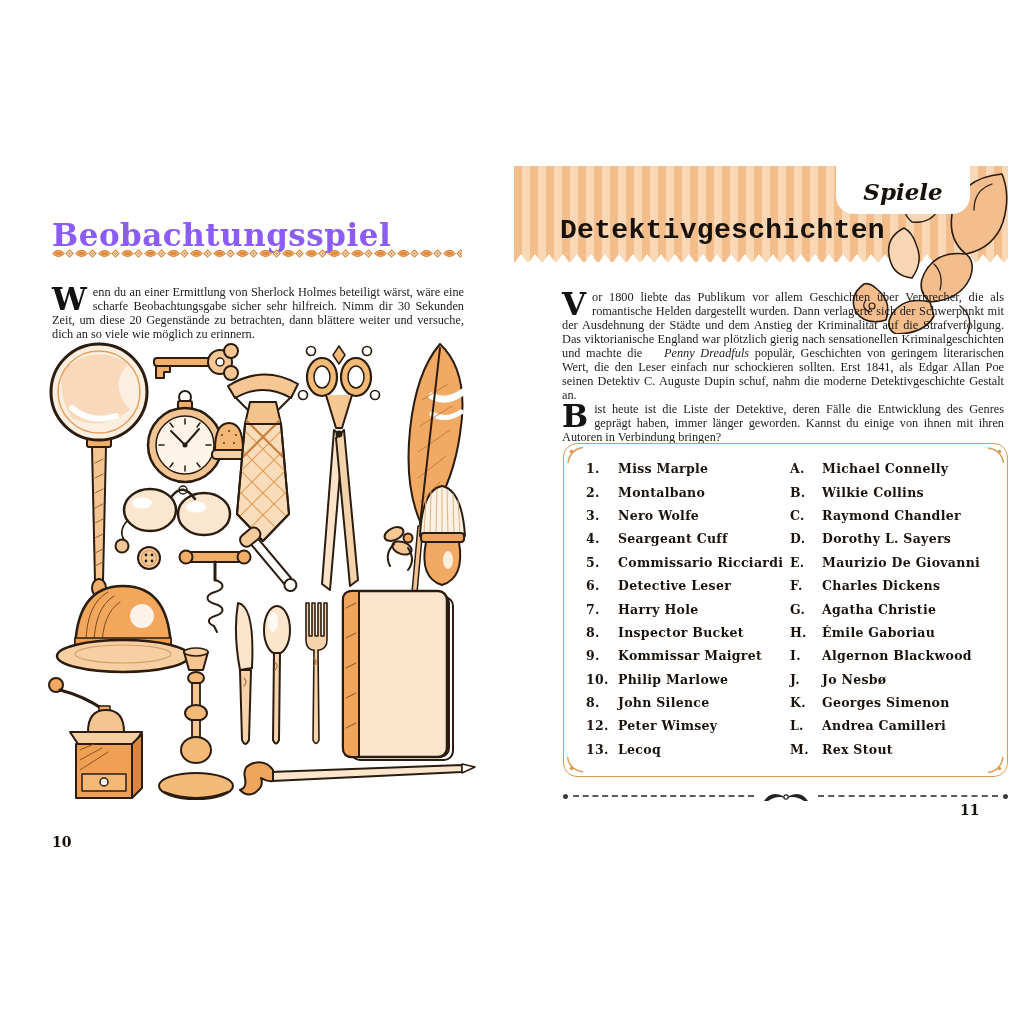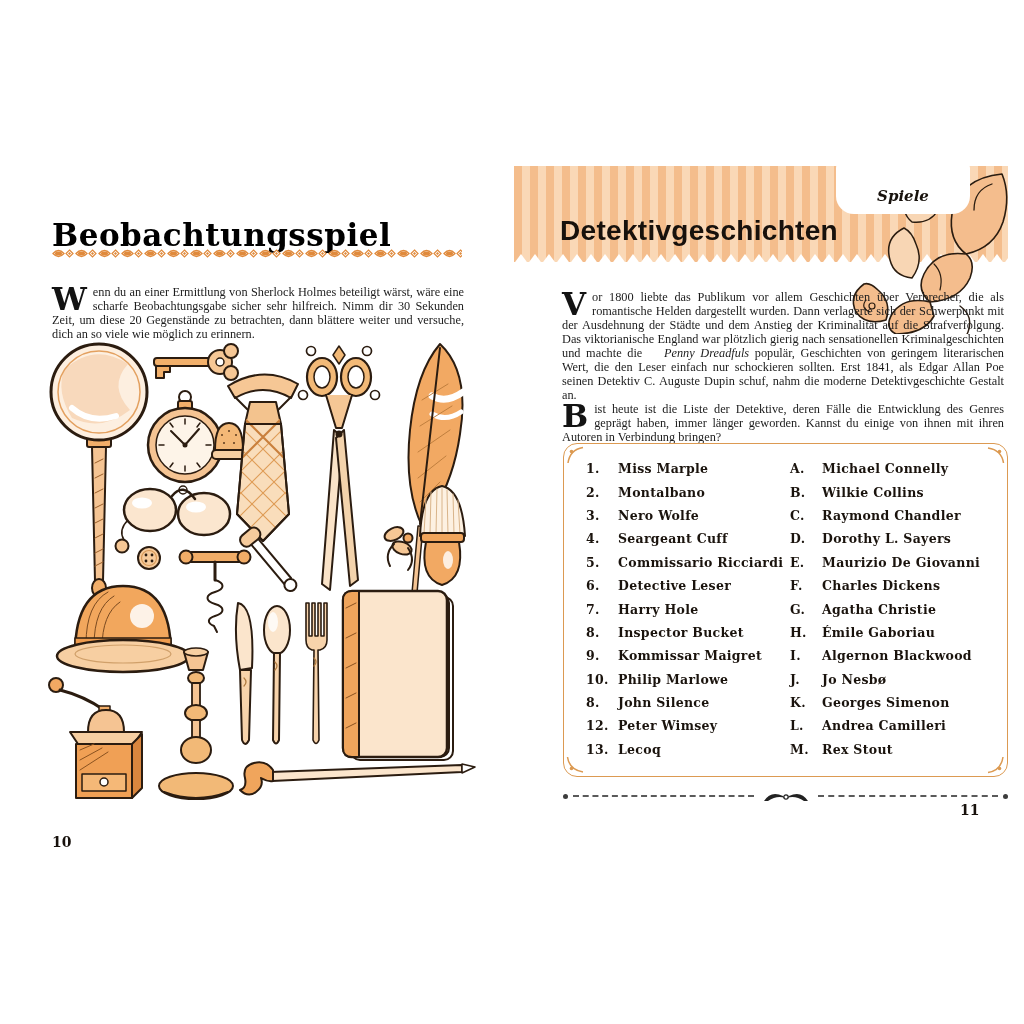--- a/index.html
+++ b/index.html
@@ -2,40 +2,40 @@
 <html><head>
 <meta charset="utf-8">
 <style>
   html,body{margin:0;padding:0;background:#ffffff;}
   #canvas{position:relative;width:1024px;height:1024px;background:#fff;margin:0 auto;overflow:hidden;
           font-family:"Liberation Serif", serif;color:#1c1c1c;}
   .abs{position:absolute;}
 
   
   .lp-title{left:52px;top:196px;width:440px;font-family:"DejaVu Serif",serif;font-weight:800;
-            font-size:31px;letter-spacing:.5px;color:#000000;}
+            font-size:31px;letter-spacing:.5px;color:#8b5cf6;}
   .lp-divider{left:52px;top:246px;}
   .intro{left:52px;top:274px;width:412px;font-size:12.3px;line-height:13.9px;text-align:justify;}
   .dropcap{float:left;font-family:"DejaVu Serif",serif;font-weight:bold;font-size:31px;
            line-height:25px;margin:1px 6px 0 0;color:#131313;}
   .illu{left:42px;top:338px;}
   .pagenum{font-family:"DejaVu Serif",serif;font-weight:bold;font-size:14px;color:#17110c;}
   .pn-left{left:52px;top:802px;margin-top:32px;}
   .pn-right{left:960px;top:802px;width:48px;text-align:left;}
 
   
   .banner{left:514px;top:166px;width:494px;height:96px;
           background:repeating-linear-gradient(90deg,#f4bd8c 0 8px,#fad8b6 8px 16px);}
   .banner-zigzag{position:absolute;left:0;bottom:-1px;width:494px;height:9px;}
-  .rp-title{position:absolute;left:46px;top:26px;font-family:Liberation Sans, sans-serif;font-weight:800;
+  .rp-title{position:absolute;left:46px;top:26px;font-family:Liberation Mono, monospace;font-weight:800;
             font-size:28px;letter-spacing:.3px;color:#17110c;white-space:nowrap;}
   .flourish{left:842px;top:166px;}
   .tab{left:836px;top:150px;width:134px;height:64px;background:#fff;border-radius:18px;
        display:flex;align-items:flex-end;justify-content:center;padding-bottom:9px;box-sizing:border-box;}
-  .tab-label{font-family:"DejaVu Serif",serif;font-weight:bold;font-style:italic;font-size:15px;color:#17110c;}
+  .tab-label{font-family:"DejaVu Serif",serif;font-weight:bold;font-style:italic;font-size:23px;color:#17110c;}
 
   .para{width:442px;font-size:12.3px;line-height:13.9px;text-align:justify;}
   .p1{left:562px;top:279px;}
   .p2{left:562px;top:391px;}
   .ital{font-style:italic;margin-left:16px;}
 
   
   .listbox{left:563px;top:443px;width:445px;height:334px;border:1.5px solid #dc9a52;
            border-radius:14px;box-sizing:border-box;}
   .corner{position:absolute;width:18px;height:18px;}

